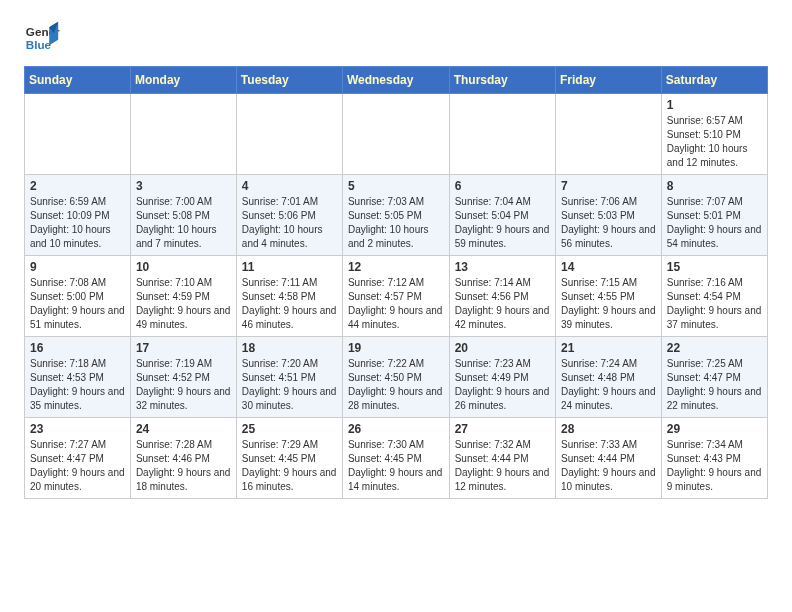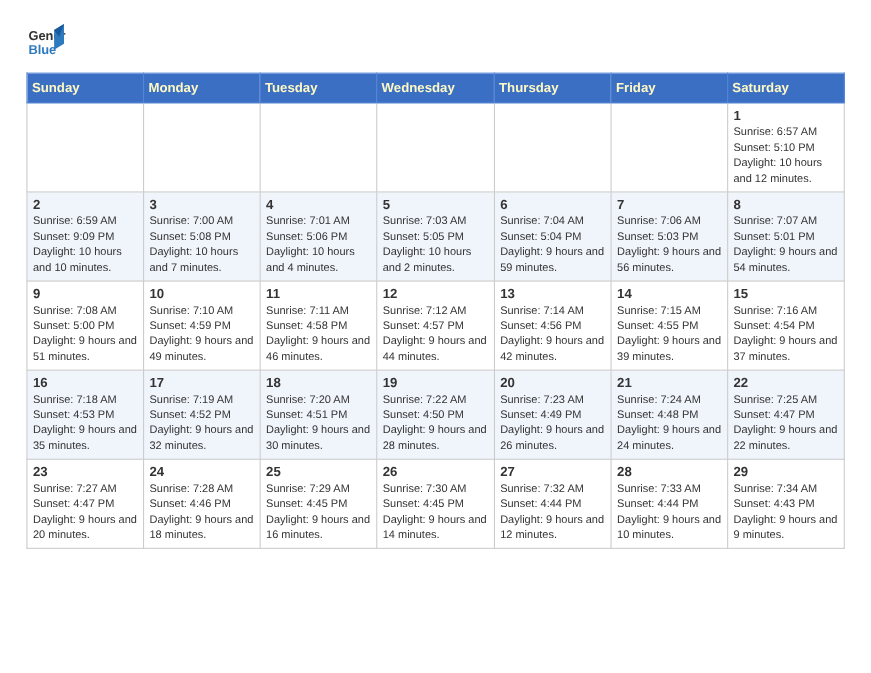--- a/index.html
+++ b/index.html
@@ -131,21 +131,21 @@
             <span class="day-number">1</span>
             <div class="day-info">Sunrise: 6:57 AM
 Sunset: 5:10 PM
 Daylight: 10 hours and 12 minutes.</div>
           </td>
         </tr>
         <tr>
           <td style="background: rgb(240, 244, 251);">
             <span class="day-number">2</span>
             <div class="day-info">Sunrise: 6:59 AM
-Sunset: 9:09 PM
+Sunset: 10:09 PM
 Daylight: 10 hours and 10 minutes.</div>
           </td>
           <td style="background: rgb(240, 244, 251);">
             <span class="day-number">3</span>
             <div class="day-info">Sunrise: 7:00 AM
 Sunset: 5:08 PM
 Daylight: 10 hours and 7 minutes.</div>
           </td>
           <td style="background: rgb(240, 244, 251);">
             <span class="day-number">4</span>

